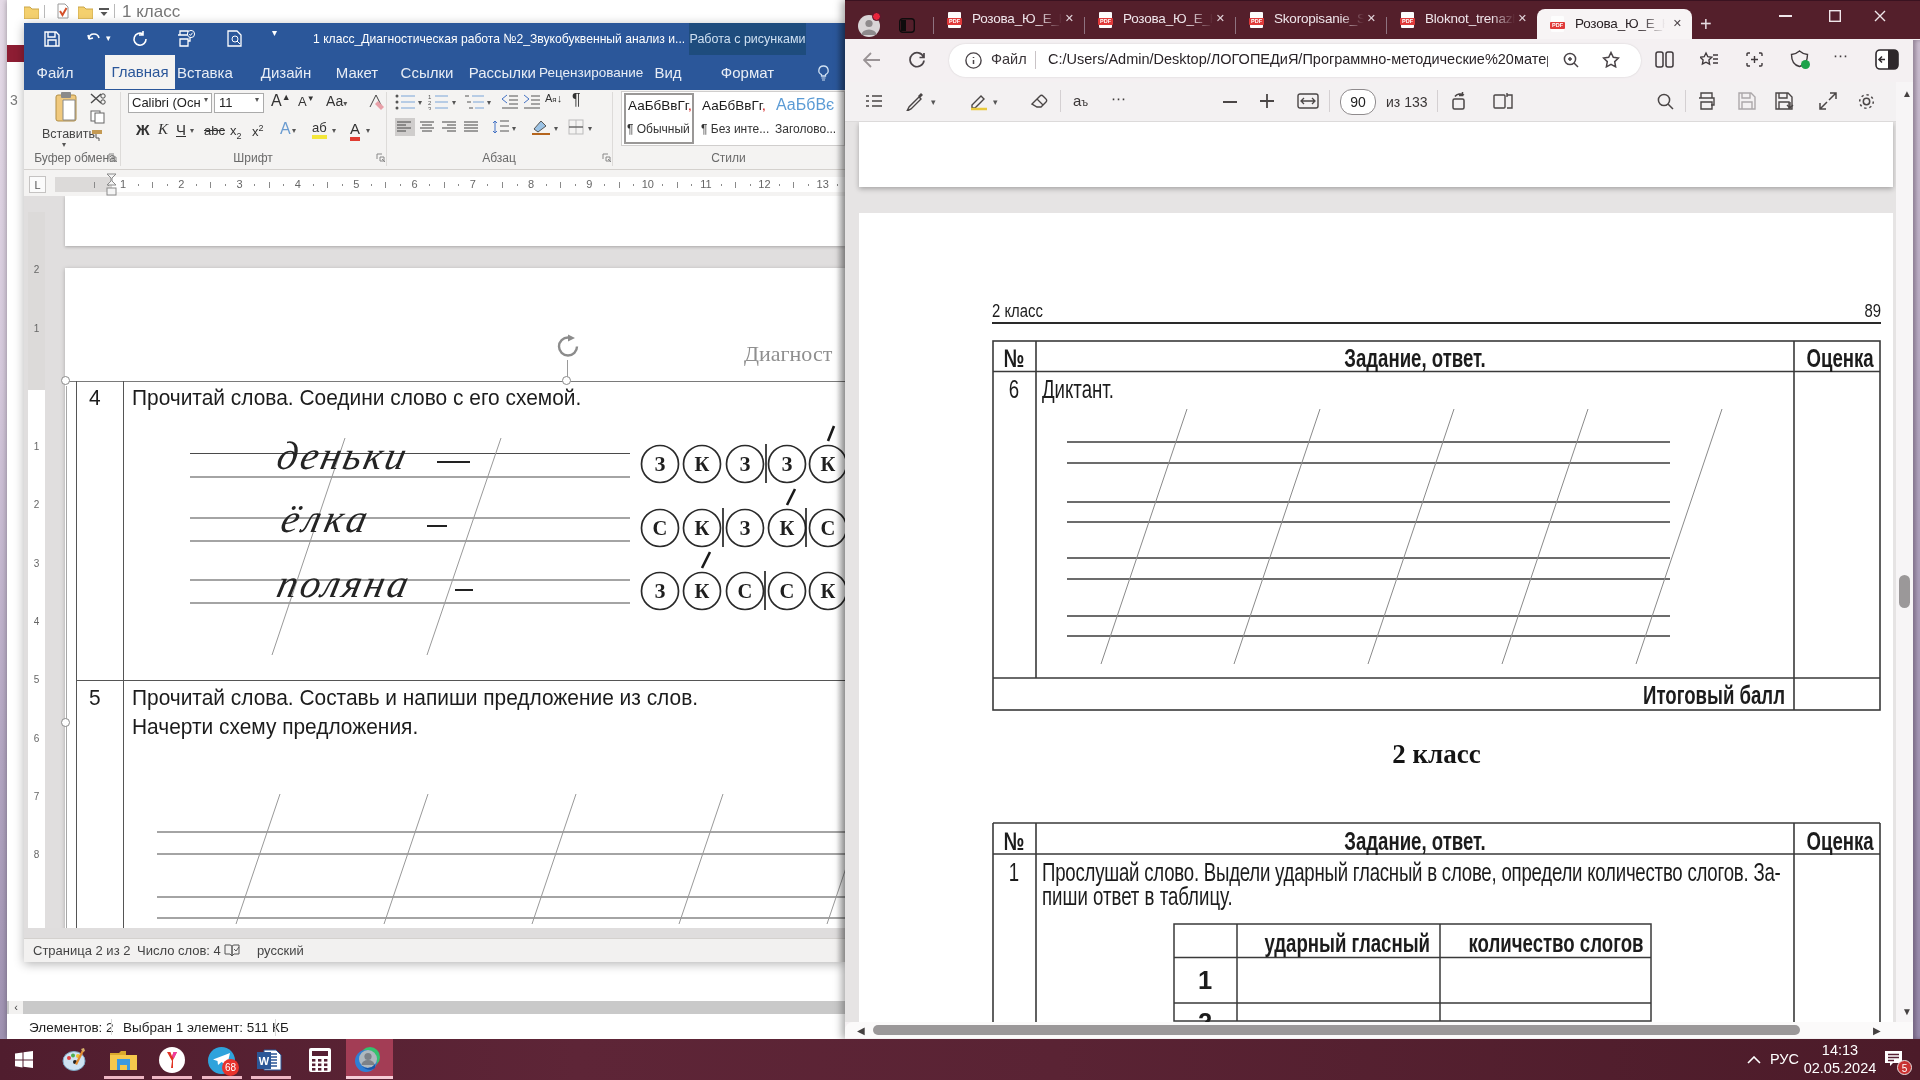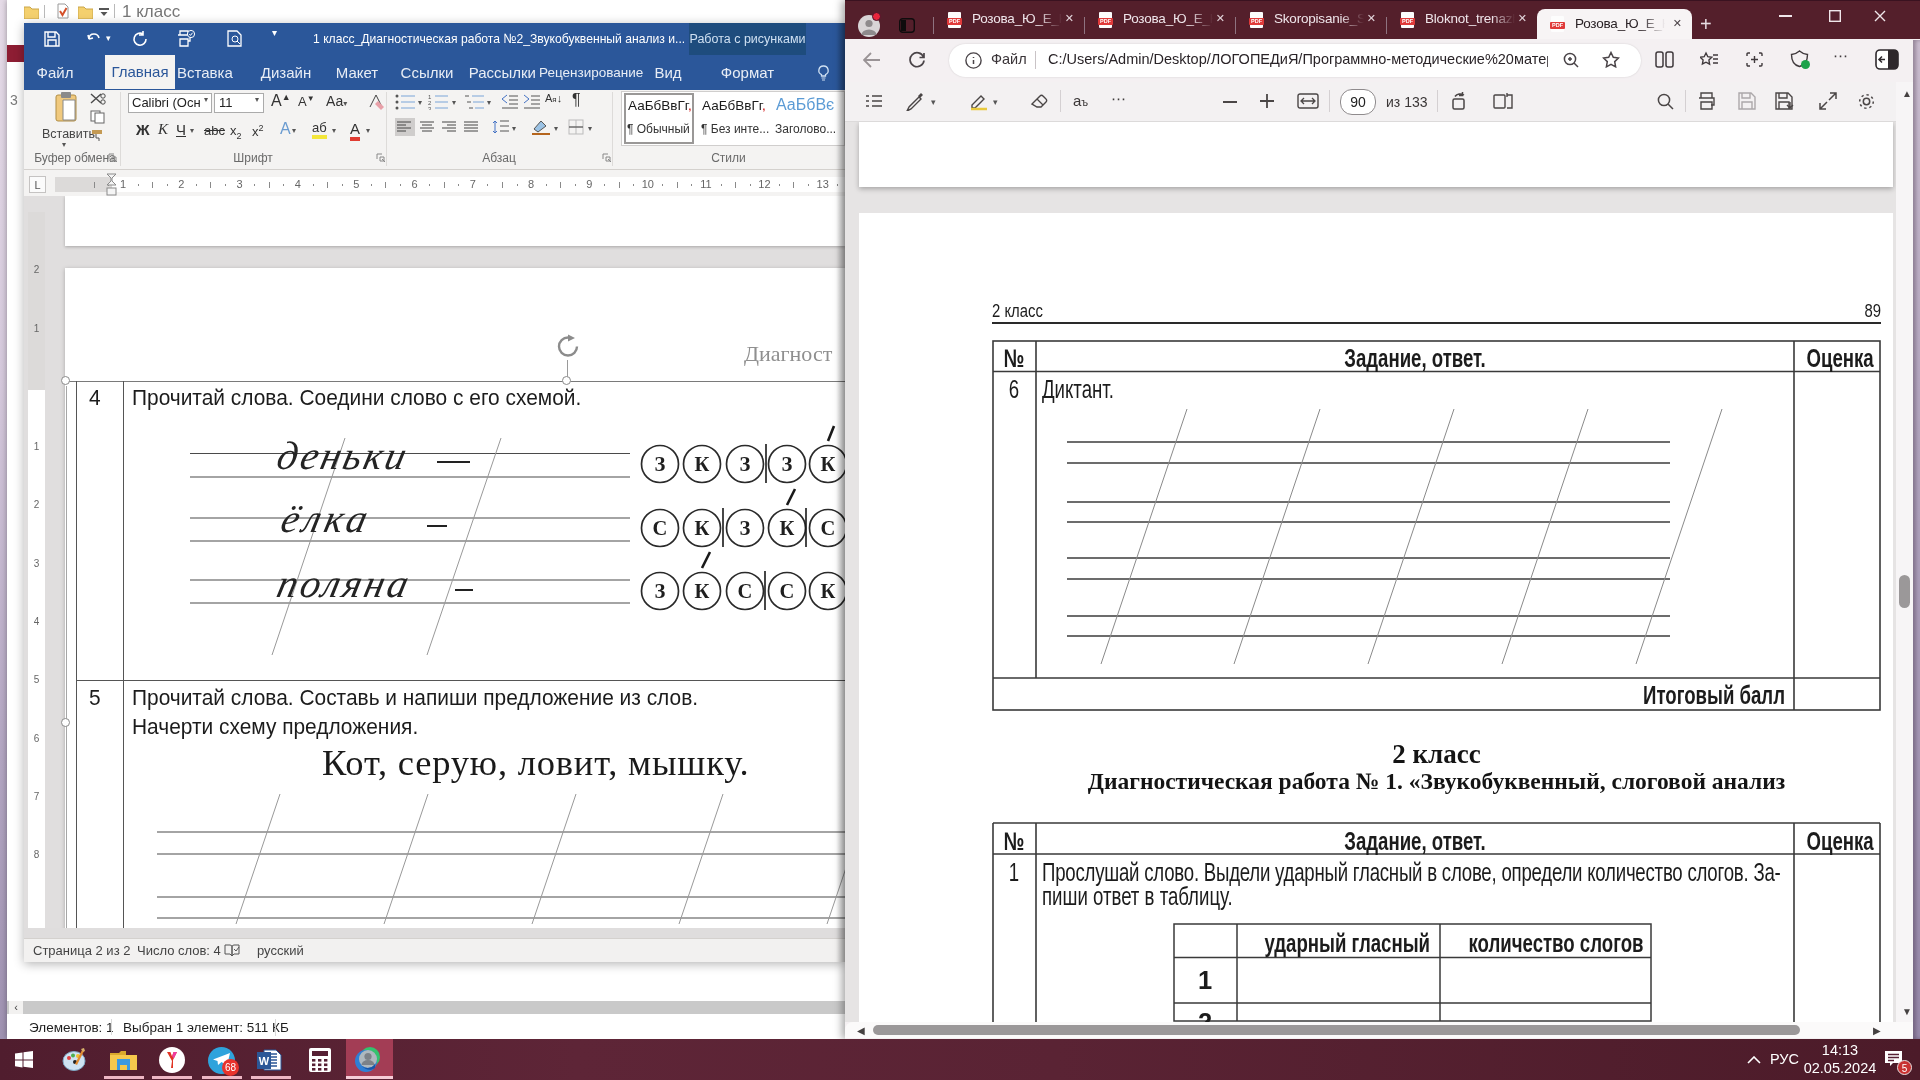--- a/index.html
+++ b/index.html
@@ -76,21 +76,21 @@
       <path d="M0 0h10v2H0z M1.5 4l3.5 4L8.5 4z" fill="#555"></path>
     </svg>
   <div class="abs" style="left:107px;top:4px;width:1px;height:14px;background:#b9b9b9"></div>
   <div class="abs toptxt" style="left:115px;top:2px">1 класс</div>
   <div class="abs" style="left:0;top:45px;width:17px;height:17px;background:#8d1d33"></div>
   <div class="abs" style="left:3px;top:92px;color:#7a7a7a;font-size:14px">3</div>
 
   <div class="abs" style="left:0;top:1001px;width:838px;height:13px;background:#c9c9c9"></div>
   <div class="abs" style="left:2px;top:1001px;width:14px;height:13px;background:#f2f1f0;color:#444;font-size:11px;line-height:12px;text-align:center">‹</div>
   <div class="abs" style="left:0;top:1014px;width:838px;height:25px;background:#fff"></div>
-  <div class="abs" style="left:22px;top:1020px;color:#1e1e1e;font-size:13.5px">Элементов: 1</div>
+  <div class="abs" style="left:22px;top:1020px;color:#1e1e1e;font-size:13.5px">Элементов: 2</div>
   <div class="abs" style="left:104px;top:1019px;width:1px;height:16px;background:#d9d9d9"></div>
   <div class="abs" style="left:116px;top:1020px;color:#1e1e1e;font-size:13.5px">Выбран 1 элемент: 511 КБ</div>
   <div class="abs" style="left:268px;top:1019px;width:1px;height:17px;background:#d9d9d9"></div>
 </div>
 <div id="word" class="abs">
  <div id="wtitle" class="abs">
   <svg class="abs" style="left:20px;top:8px" width="16" height="16">
         <path d="M1 1h11l3 3v11H1z M4 1v5h7V1 M4 15v-6h8v6" stroke="#fff" fill="none" stroke-width="1.4"></path>
       </svg>
   <svg class="abs" style="left:62px;top:8px" width="16" height="16">
@@ -449,21 +449,20 @@
             <text x="67" y="180">К</text>
             <text x="110" y="180">С</text>
             <text x="152" y="180">С</text>
             <text x="193" y="180">К</text>
     </g>
    </svg>
 
    <div class="abs wtask" style="left:24px;top:418px;font-size:20px">5</div>
    <div class="abs wtask" style="left:67px;top:418px;font-size:19.5px">Прочитай слова. Составь и напиши предложение из слов.</div>
    <div class="abs wtask" style="left:67px;top:447px;font-size:19.5px">Начерти схему предложения.</div>
-   <div class="abs" style="left:257px;top:473px;font-size:36.5px;letter-spacing:0.8px;color:#1a1a1a;font-family:'Liberation Serif',serif;white-space:nowrap">Кот, серую, ловит, мышку.</div>
    <svg class="abs" style="left:0;top:520px" width="780" height="150">
     <g stroke="#4a4a4a" stroke-width="1.2">
      <path d="M92 44H780 M92 66H780 M92 109H780 M92 130H780"></path>
     </g>
     <g stroke="#999" stroke-width="1">
      <path d="M215 6L171 136 M363 6L319 136 M511 6L467 136 M658 6L614 136 M806 6L762 136"></path>
     </g>
    </svg>
   </div>
   <div class="abs" style="left:0;top:732px;width:821px;height:10px;background:#dfdddd"></div>
@@ -662,21 +661,20 @@
    <div class="abs pdftxt sxc" style="left:134px;top:164px;width:42px;text-align:center">6</div>
    <div class="abs pdftxt sxl" style="left:183px;top:164px">Диктант.</div>
    <svg class="abs" style="left:133px;top:127px" width="890" height="371">
     <g stroke="#8a8a8a" stroke-width="1">
      <path d="M195 69L109 324 M328 69L242 324 M462 69L376 324 M596 69L510 324 M730 69L644 324"></path>
     </g>
    </svg>
    <div class="abs pdfhdr sxr" style="left:500px;top:470px;width:426px;text-align:right">Итоговый балл</div>
 
    <div class="abs pdfheadline" style="left:133px;top:526px;width:889px;font-size:27px">2 класс</div>
-   <div class="abs pdfheadline" style="left:133px;top:555px;width:889px">Диагностическая работа № 1. «Звукобуквенный, слоговой анализ</div>
 
    <svg class="abs" style="left:133px;top:609px" width="890" height="200">
     <g fill="none" stroke="#3a3a3a" stroke-width="1.6">
      <path d="M1 1H888 M1 1V200 M888 1V200 M44 1V200 M802 1V200 M1 32H888"></path>
     </g>
    </svg>
    <div class="abs pdfhdr sxc" style="left:134px;top:616px;width:42px;text-align:center">№</div>
    <div class="abs pdfhdr sxc" style="left:177px;top:616px;width:758px;text-align:center">Задание, ответ.</div>
    <div class="abs pdfhdr sxc" style="left:936px;top:616px;width:85px;text-align:center">Оценка</div>
    <div class="abs pdftxt sxc" style="left:134px;top:647px;width:42px;text-align:center">1</div>

